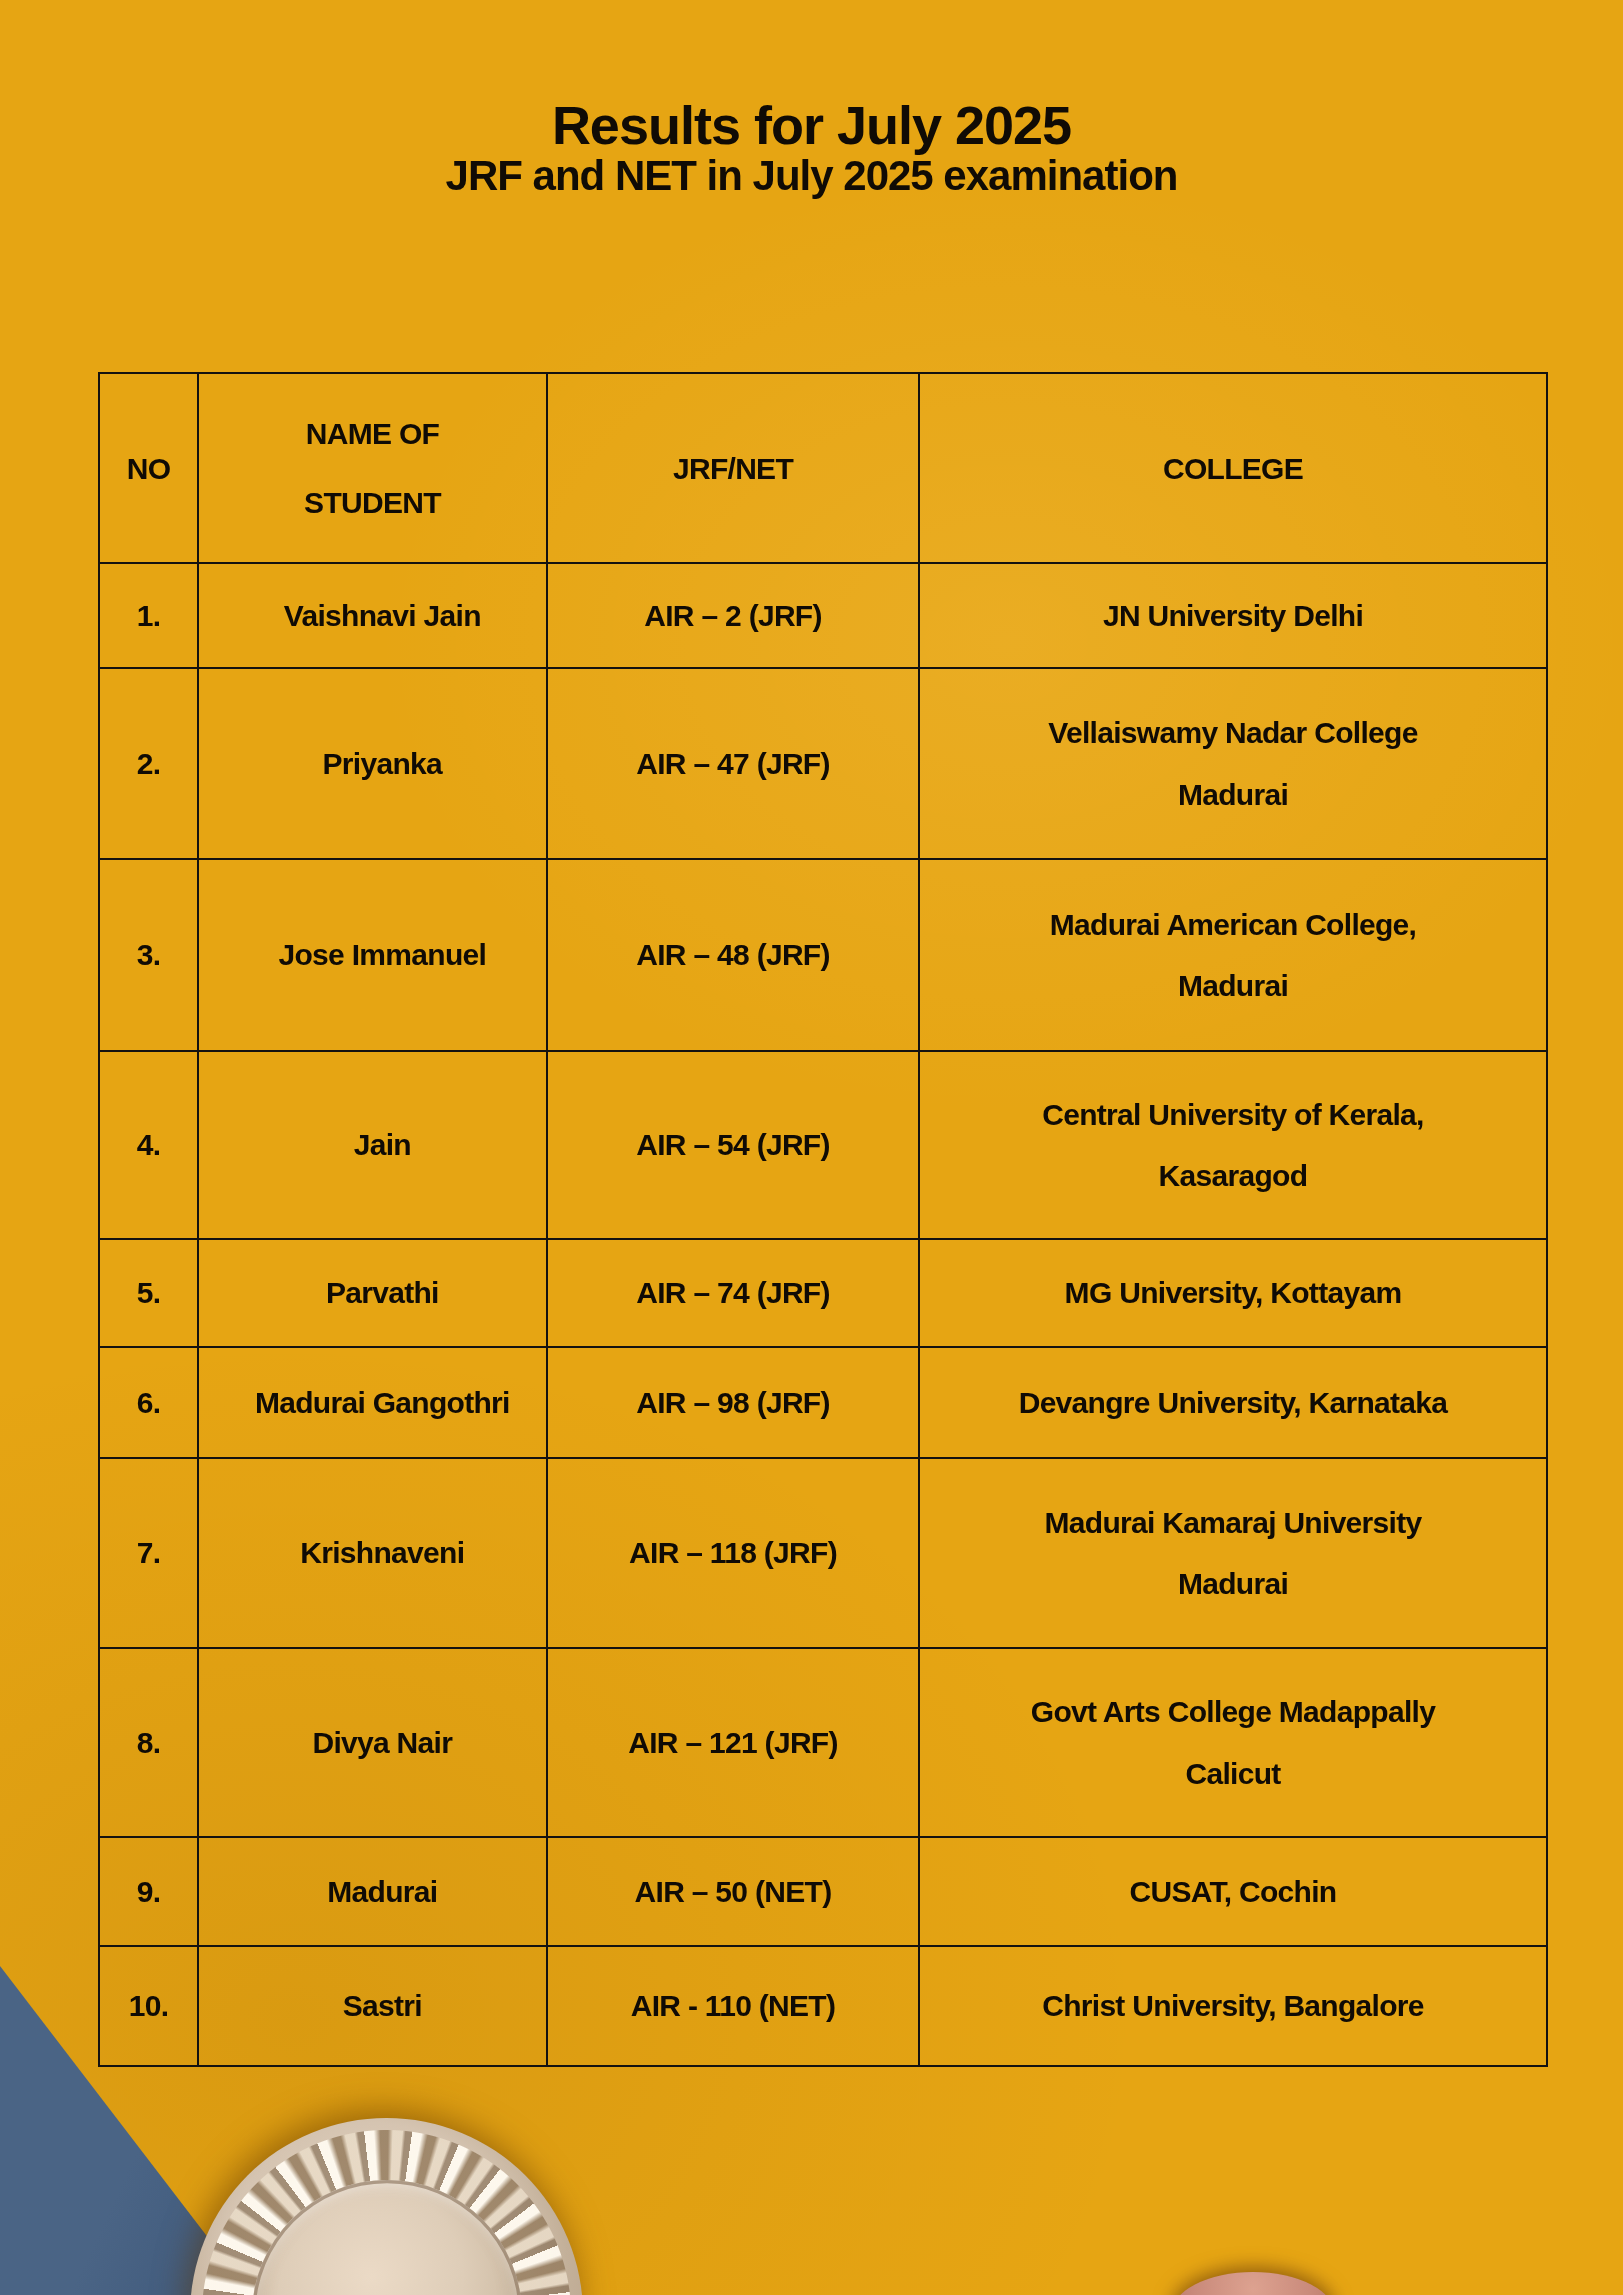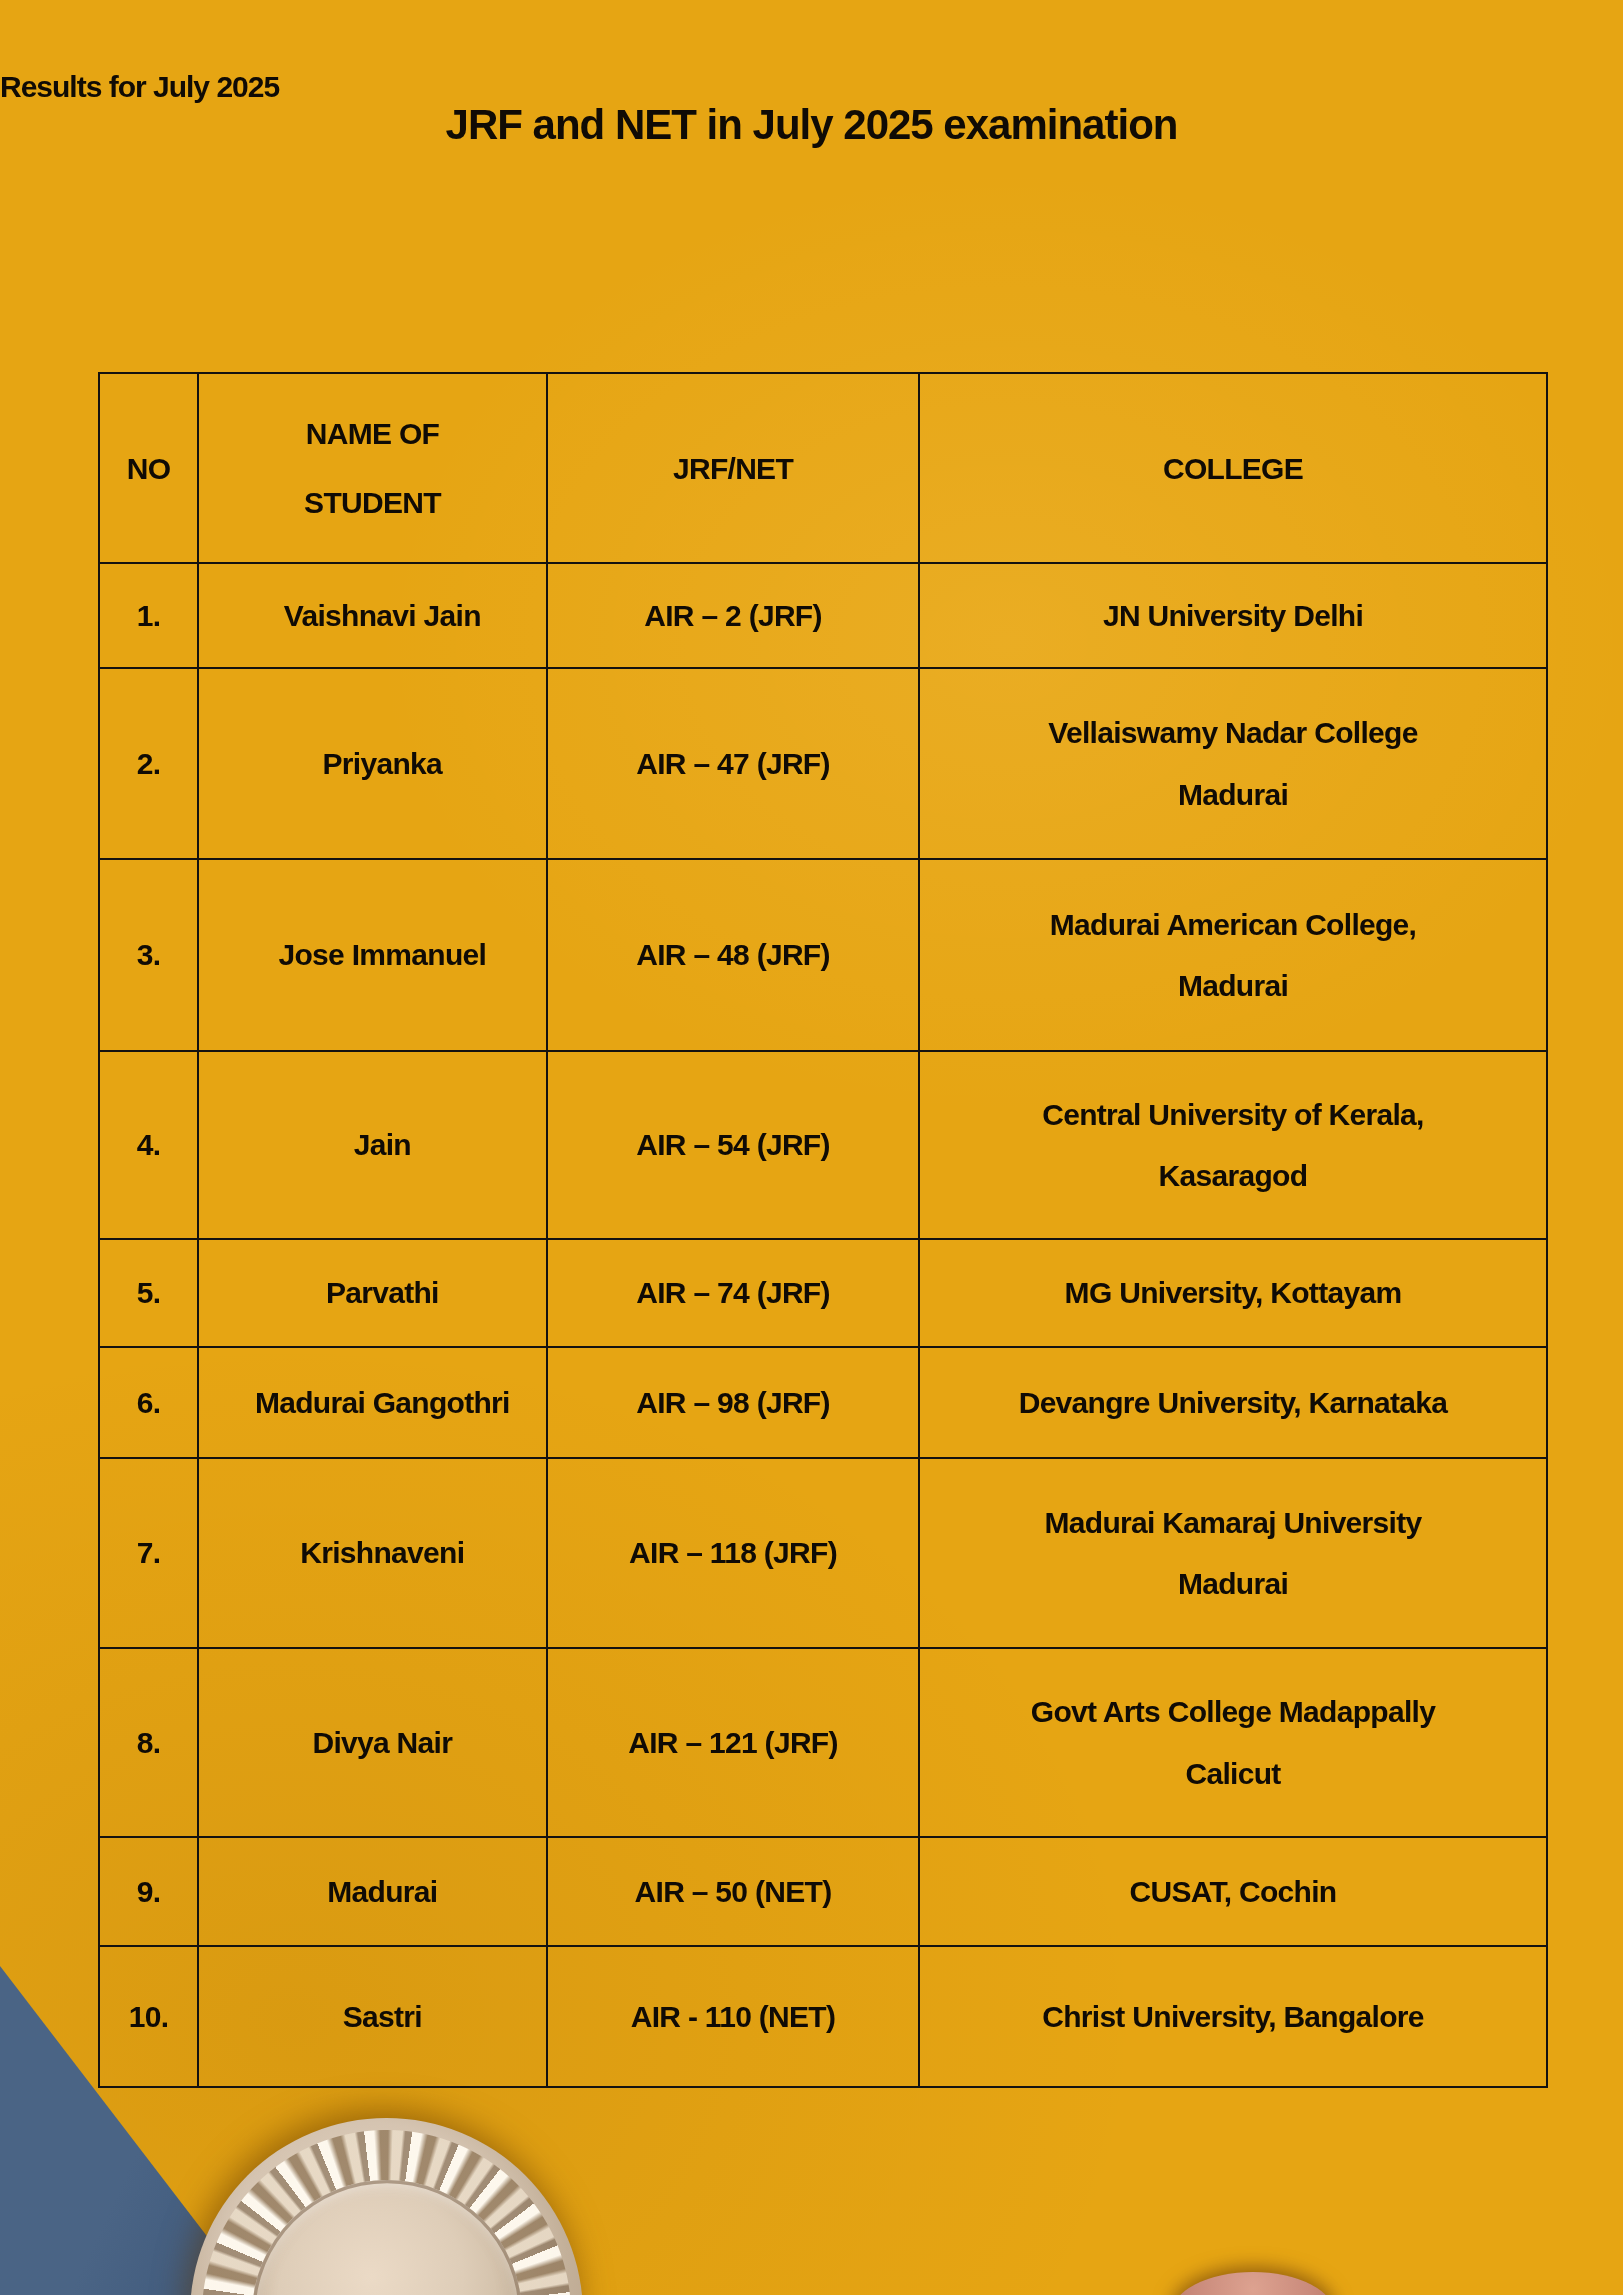--- a/index.html
+++ b/index.html
@@ -16,22 +16,23 @@
     position:relative;
     font-family:"Liberation Sans","DejaVu Sans",sans-serif;
     color:var(--text);
     letter-spacing:-0.7px;
     background:
       radial-gradient(1047px 785px at 62% 28%, rgba(255,214,120,.16), transparent 60%),
       radial-gradient(1309px 1047px at 18% 88%, rgba(105,60,0,.10), transparent 65%),
       var(--bg);
   }
   .title{
-    margin-top:71px;
-    font-size:30px;
+    margin-top:97px;
+    text-align:center;
+    font-size:54px;
     font-weight:bold;
     letter-spacing:-1px;
     line-height:1.05;
   }
   .subtitle{
     text-align:center;
     font-size:42px;
     font-weight:bold;
     letter-spacing:-1px;
     line-height:1.05;
@@ -63,21 +64,21 @@
   thead tr{height:190px;}
   tbody tr:nth-child(1){height:105px;}
   tbody tr:nth-child(2){height:191px;}
   tbody tr:nth-child(3){height:192px;}
   tbody tr:nth-child(4){height:188px;}
   tbody tr:nth-child(5){height:108px;}
   tbody tr:nth-child(6){height:111px;}
   tbody tr:nth-child(7){height:190px;}
   tbody tr:nth-child(8){height:189px;}
   tbody tr:nth-child(9){height:109px;}
-  tbody tr:nth-child(10){height:141px;}
+  tbody tr:nth-child(10){height:120px;}
 
   
   .blue-corner{
     position:absolute;
     left:0; top:1966px;
     width:252px; height:329px;
     background:linear-gradient(115deg, var(--blue) 55%, #3E587A 100%);
     clip-path:polygon(0 0, 100% 100%, 0 100%);
     filter:drop-shadow(7.9px -5.2px 9.2px rgba(90,50,0,.55));
   }

